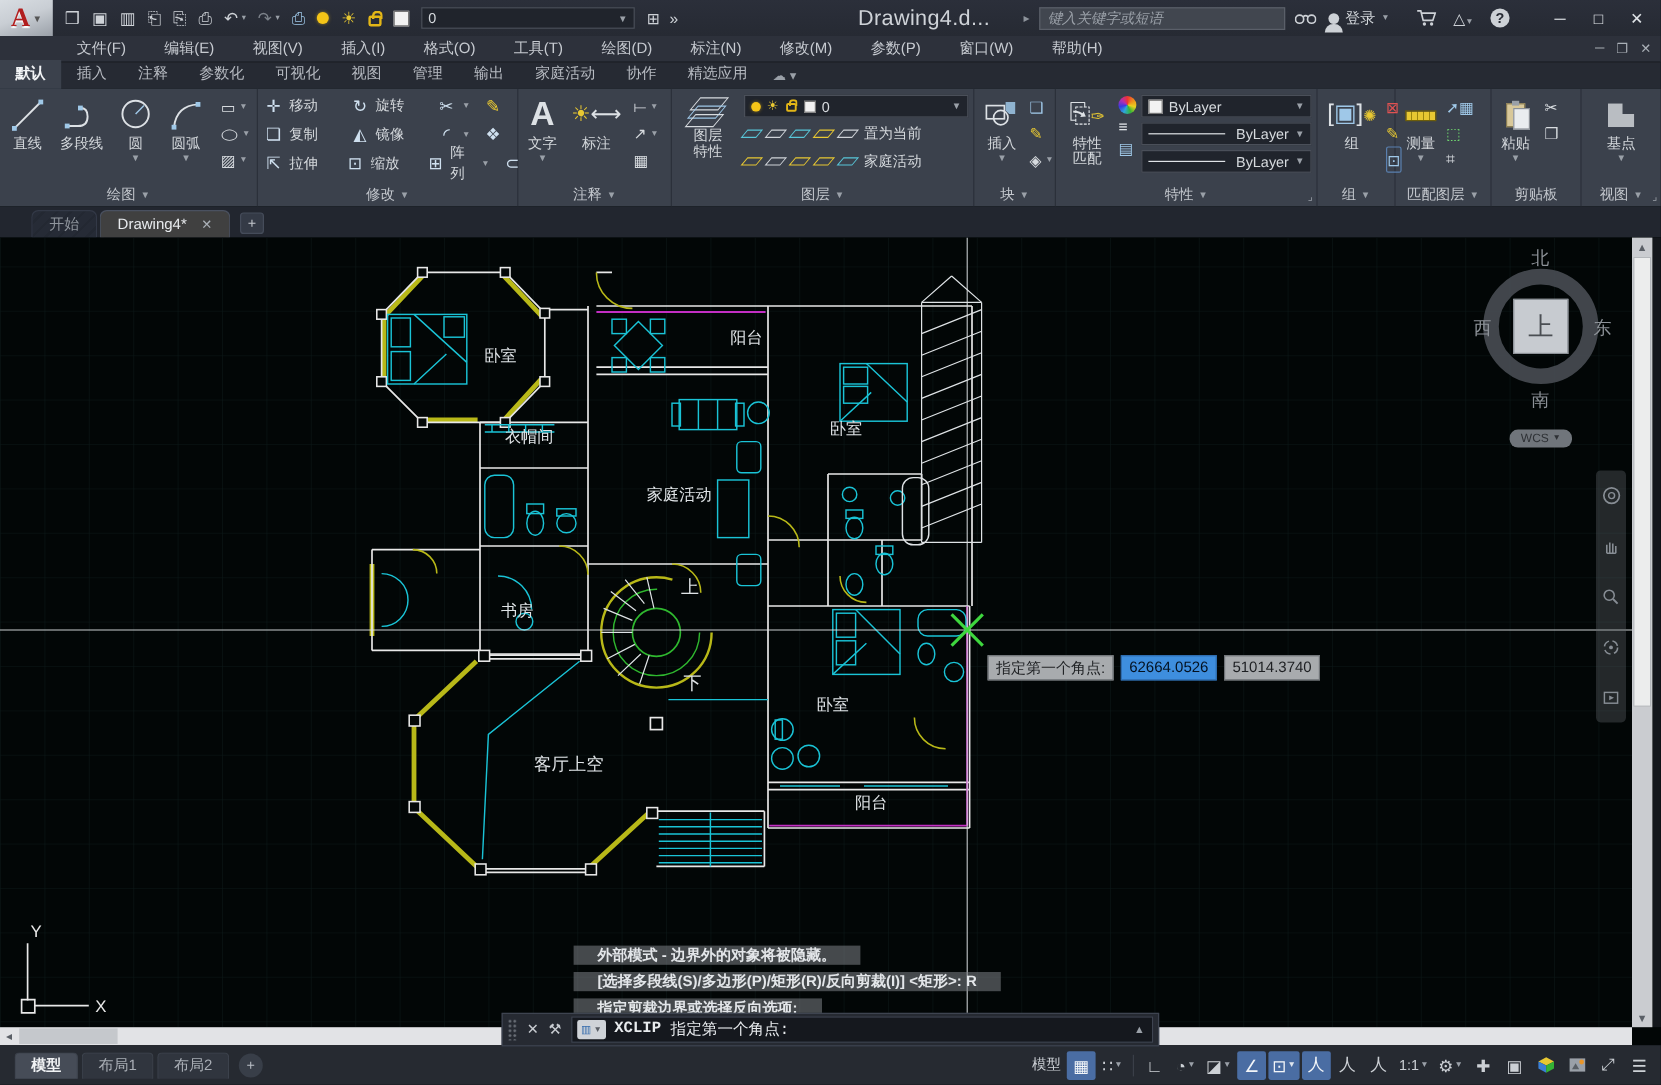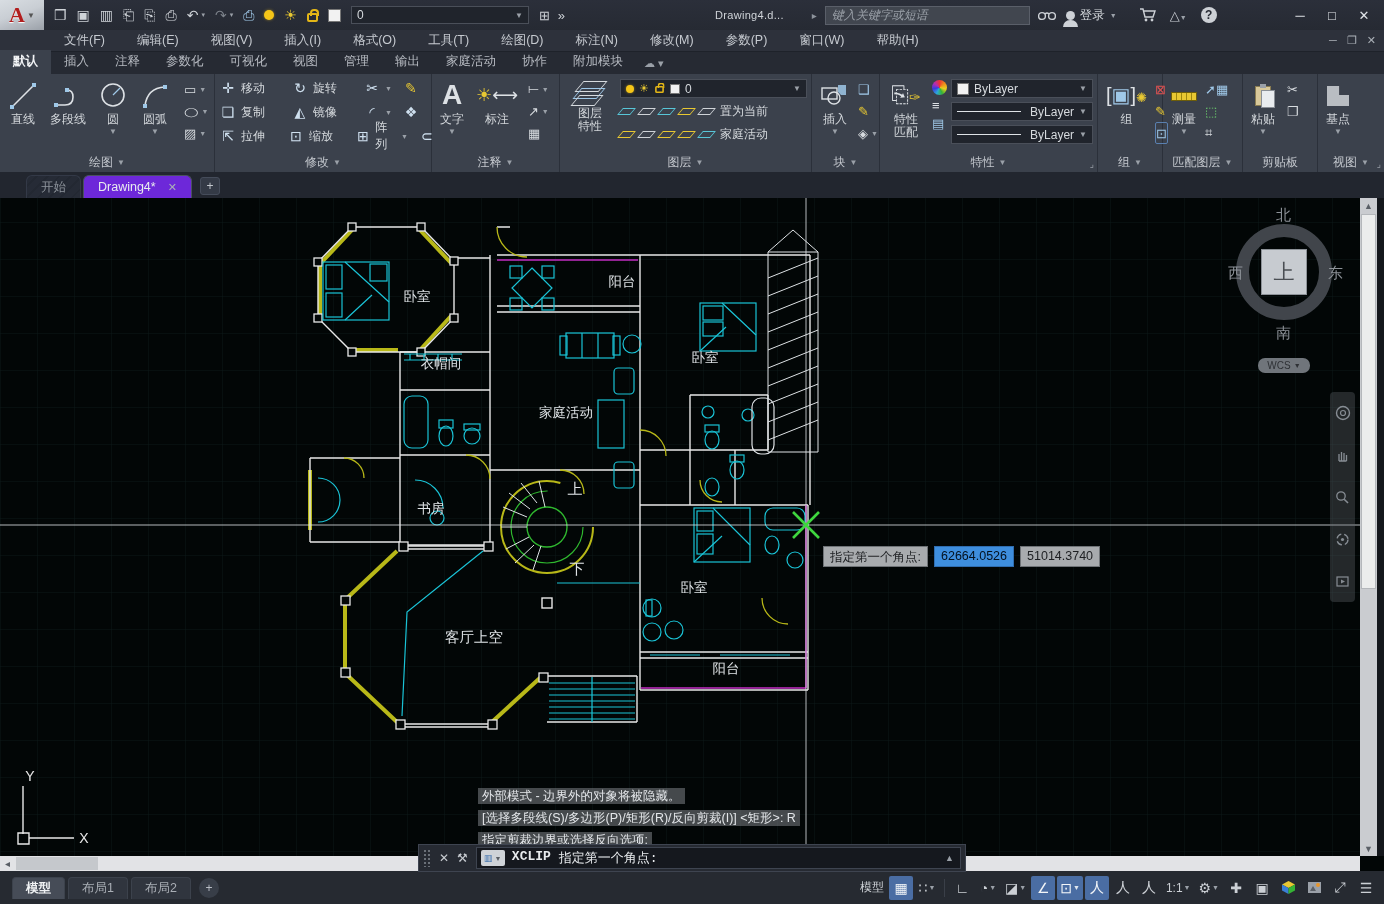--- a/index.html
+++ b/index.html
@@ -18,21 +18,21 @@
   .qat .ic { font-size:14px; color:#cfd3d8; line-height:1; }
   .qat .mini { font-size:7px; color:#9aa0a8; margin-left:-7px; }
   .sw { width:13px; height:13px; background:#f2f2f2; border:1px solid #777; display:inline-block; }
   .bulb { width:10px; height:10px; border-radius:50%; background:#f5c518; display:inline-block; box-shadow:0 0 3px #f5c51888; }
   .lockic { width:11px; height:9px; border:2px solid #e3b617; border-radius:2px; position:relative; display:inline-block; margin-top:4px;}
   .lockic::before { content:""; position:absolute; top:-6px; left:1px; width:5px; height:5px;
     border:2px solid #e3b617; border-bottom:none; border-radius:4px 4px 0 0; }
   #qat-layerbox { width:178px; height:18px; background:#20242c; border:1px solid #4a4f59;
     display:flex; align-items:center; gap:6px; padding:0 5px; font-size:12px; color:#d6dade; }
   #qat-layerbox .caret { margin-left:auto; font-size:8px; color:#9aa0a8; }
-  #doctitle { font-size:11px; color:#cfd3d8; margin-left:150px; letter-spacing:.3px; }
+  #doctitle { font-size:18px; color:#cfd3d8; margin-left:150px; letter-spacing:.3px; }
   #searchwrap { margin-left:28px; display:flex; align-items:center; gap:8px; }
   #searchbox { width:205px; height:19px; background:#41464f; border:1px solid #5a5f69;
     color:#c7cbd1; font-style:italic; font-size:12px; padding:0 6px; }
   #searchbox::placeholder { color:#9aa0a8; }
   .tb-ic { color:#cdd1d6; font-size:13px; }
   #signin { display:flex; align-items:center; gap:5px; font-size:12.5px; color:#d3d7db; margin-left:10px; }
   .person { width:9px; height:9px; border-radius:50%; background:#cdd1d6; position:relative; display:inline-block; }
   .person::after { content:""; position:absolute; top:9px; left:-3px; width:15px; height:7px;
     border-radius:7px 7px 0 0; background:#cdd1d6; }
   #winbtns { margin-left:auto; display:flex; align-items:center; gap:4px; padding-right:6px; }
@@ -93,38 +93,38 @@
   .minilayer.y { border-color:#e8c832; }
   .minilayer.c { border-color:#58c6d8; }
 
   
   #filetabs { position:absolute; top:172px; left:0; width:1384px; height:26px; background:#22262f;
     display:flex; align-items:flex-end; padding-left:26px; gap:2px; }
   .ftab { height:23px; display:flex; align-items:center; padding:0 14px; font-size:12.5px;
     border-radius:6px 6px 0 0; }
   .ftab.inactive { background:#262b36; color:#8f959d;
     background-image:repeating-linear-gradient(135deg,#262b36 0 6px,#232832 6px 8px); border:1px solid #333947; border-bottom:none;}
-  .ftab.active { background:#6d28d9; color:#e8ebee; border:1px solid #4a5160; border-bottom:none; gap:12px; }
+  .ftab.active { background:#404040; color:#e8ebee; border:1px solid #4a5160; border-bottom:none; gap:12px; }
   .ftab .x { color:#aab0b7; font-size:11px; }
   #newtab { width:20px; height:18px; background:#343a46; border:1px solid #454c5a; border-radius:3px;
     color:#c3c7cd; font-size:12px; display:flex; align-items:center; justify-content:center; margin-left:6px; margin-bottom:3px;}
 
   
   #canvas { position:absolute; top:198px; left:0; width:1384px; height:658px; background:#020606; }
   #cvsvg { position:absolute; left:0; top:0; }
 
   
   #dyninput { position:absolute; left:823px; top:348px; display:flex; gap:6px; font-size:12.5px; z-index:5;}
   .dynbox { background:#a8abae; border:1px solid #6f7377; color:#1d1f22; padding:2px 6px; height:21px; }
   .dynbox.sel { background:#3e8ede; border-color:#2f6db0; color:#04111f; min-width:78px; }
 
   
   #history { position:absolute; left:478px; top:588px; z-index:5; font-size:12.5px; line-height:21px; }
   #history div { margin-bottom:1px; }
-  #history span { background:rgba(125,130,135,.55); color:#e3e6e9; padding:1px 4px; }
+  #history span { background:rgba(125,130,135,.55); color:#e3e6e9; padding:1px 20px;font-weight:bold; }
 
   
   #viewcube { position:absolute; left:1228px; top:8px; width:112px; height:170px; z-index:4; color:#8d9298; }
   #vc-ring { position:absolute; left:8px; top:18px; width:96px; height:96px; border-radius:50%;
     border:13px solid rgba(72,76,83,.9); }
   .vc-dir { position:absolute; font-size:15px; color:#8d9298; }
   #vc-top { position:absolute; left:33px; top:43px; width:46px; height:46px; background:#c7cbd0;
     border:1px solid #8d9298; display:flex; align-items:center; justify-content:center;
     font-size:21px; color:#4a4e53; }
   #vc-wcs { position:absolute; left:30px; top:152px; width:52px; height:15px; background:#70757b;
@@ -266,21 +266,21 @@
   <span class="rtab active">默认</span>
   <span class="rtab">插入</span>
   <span class="rtab">注释</span>
   <span class="rtab">参数化</span>
   <span class="rtab">可视化</span>
   <span class="rtab">视图</span>
   <span class="rtab">管理</span>
   <span class="rtab">输出</span>
   <span class="rtab">家庭活动</span>
   <span class="rtab">协作</span>
-  <span class="rtab">附加模块</span>
+  <span class="rtab">精选应用</span>
   <span id="tab-extra">☁ ▾</span>
 </div>
 
 <div id="ribbon">
 
   <div class="panel" style="width:215px">
     <div class="pcontent">
       <div class="rbig">
         <svg class="bicon" width="30" height="30" viewBox="0 0 30 30">
           <line x1="4" y1="26" x2="26" y2="4" stroke="#dde1e5" stroke-width="1.6"></line>
@@ -606,21 +606,21 @@
             <span>❐</span>
           </div>
       </div>
     </div>
     <div class="ptitle">
       <span>剪贴板</span>
     </div>
   </div>
 
   <div class="panel" style="width:66px;border-right:none">
-    <div class="pcontent" style="">
+    <div class="pcontent" style="justify-content:center">
       <div class="rbig">
         <span class="bicon" style="display:flex;align-items:center;justify-content:center">
             <span class="lshape"></span>
           </span>
         <span class="blabel">基点</span>
         <span class="caret">▼</span>
       </div>
     </div>
     <div class="ptitle">
       <span>视图</span>

